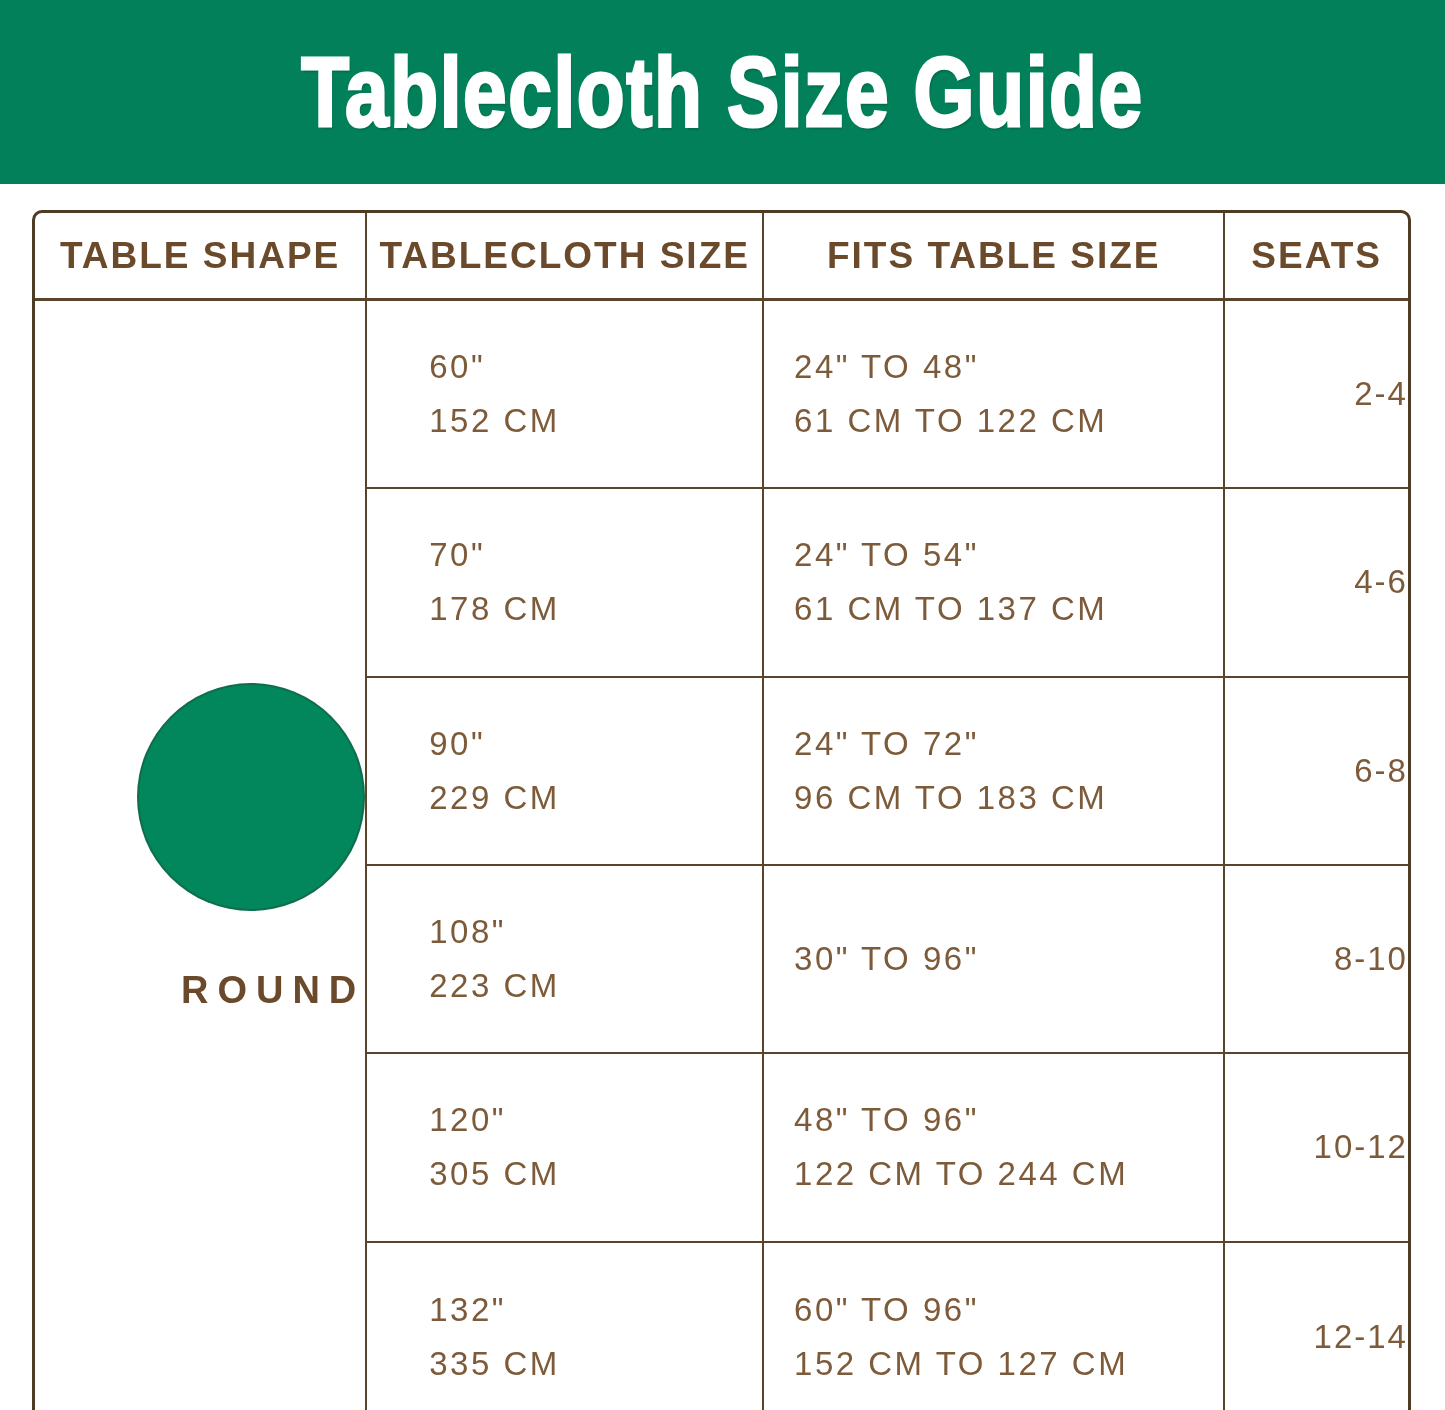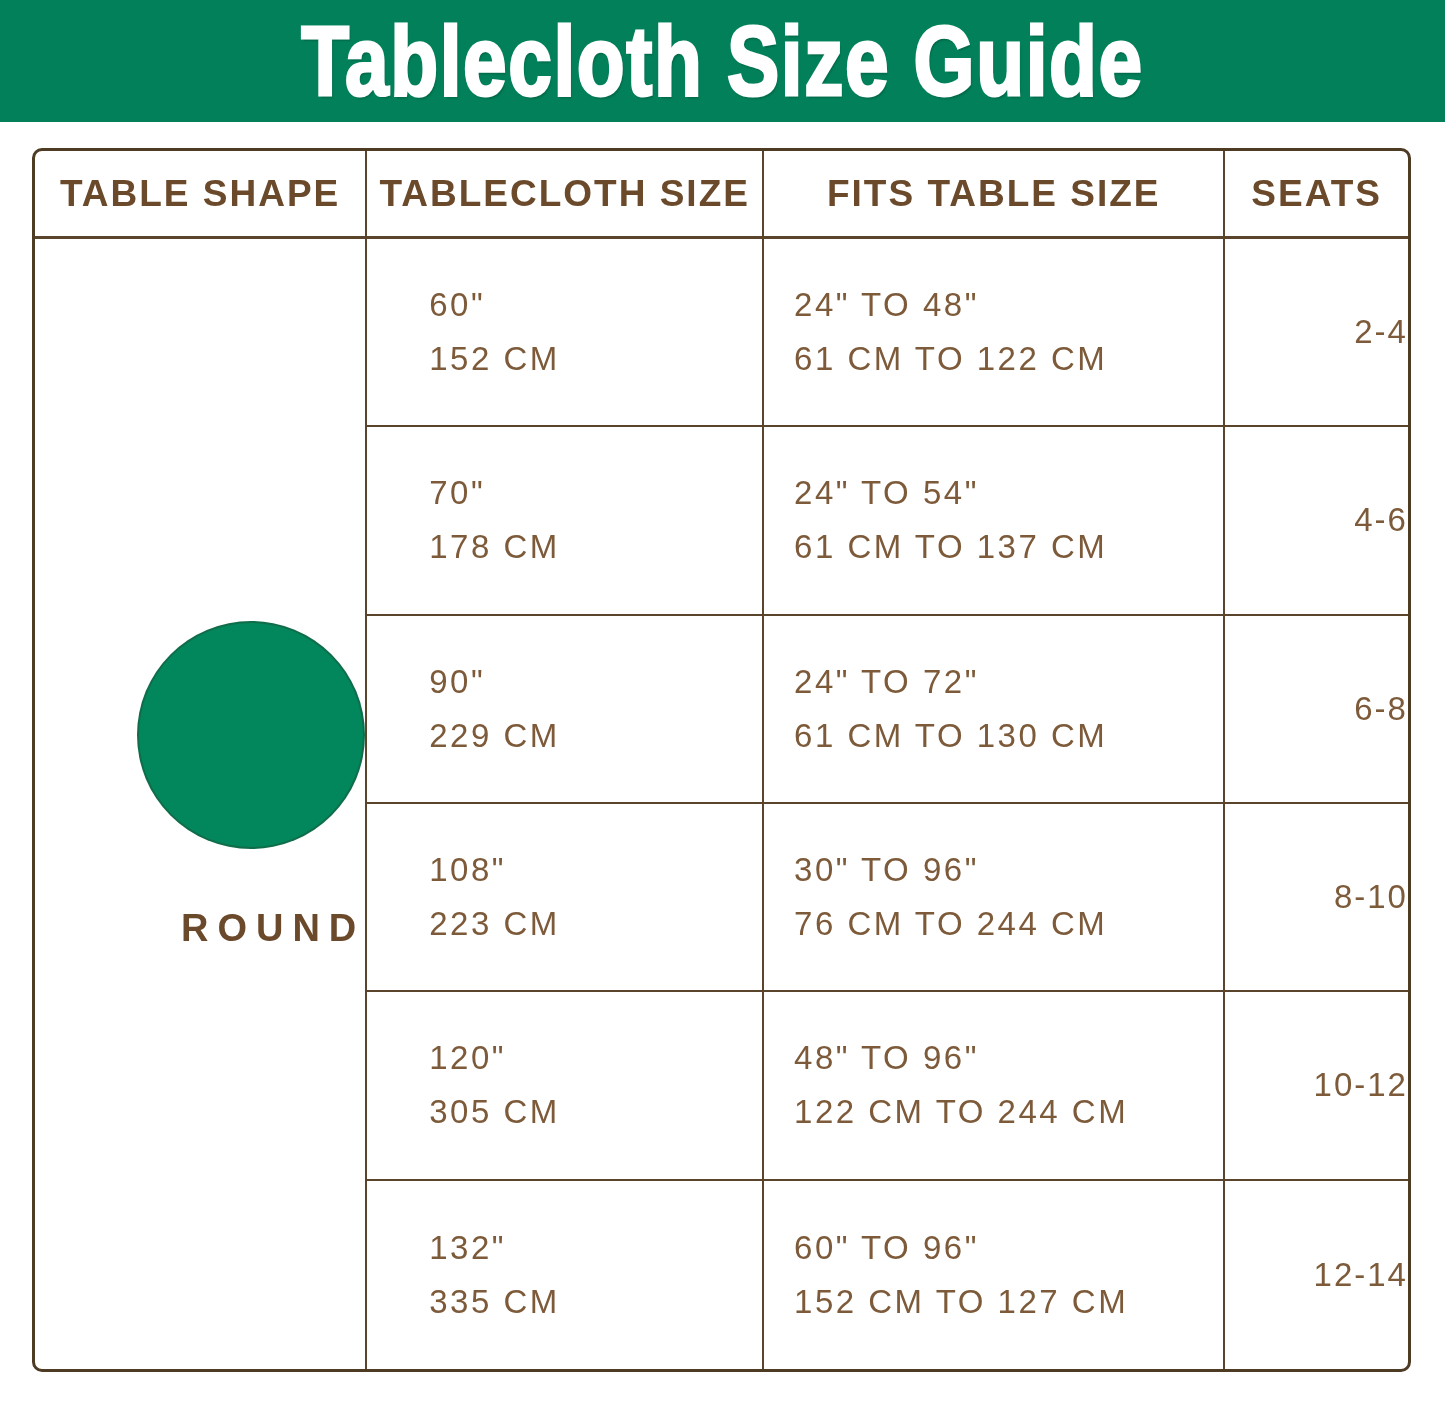--- a/index.html
+++ b/index.html
@@ -9,21 +9,21 @@
     --brown-body:#7D5B3A;
     --line:#5A452C;
     --outer:#4E3B24;
     --bg:#FFFFFF;
   }
   *{margin:0;padding:0;box-sizing:border-box;}
   html,body{width:1445px;height:1410px;overflow:hidden;background:var(--bg);
     font-family:"Liberation Sans","DejaVu Sans",sans-serif;}
 
   
-  .banner{width:1445px;height:122px;background:var(--green-banner);
+  .banner{width:1445px;height:184px;background:var(--green-banner);
     display:flex;align-items:center;justify-content:center;}
   .banner h1{
     color:#FFFFFF;font-size:98px;font-weight:bold;letter-spacing:2px;
     transform:scaleX(0.80);transform-origin:center;
     -webkit-text-stroke:3px #FFFFFF;
     text-shadow:2px 3px 2px rgba(0,0,0,0.18);
     white-space:nowrap;}
 
   
   .size-table{
@@ -106,33 +106,32 @@
   <div class="cell seats">
     <span>4-6</span>
   </div>
 
   <div class="cell size">
     <span>90"</span>
     <span>229 CM</span>
   </div>
   <div class="cell fits">
     <span>24" TO 72"</span>
-    <span>61 CM TO 130 CM</span>
+    <span>96 CM TO 183 CM</span>
   </div>
   <div class="cell seats">
     <span>6-8</span>
   </div>
 
   <div class="cell size">
     <span>108"</span>
     <span>223 CM</span>
   </div>
   <div class="cell fits">
     <span>30" TO 96"</span>
-    <span>76 CM TO 244 CM</span>
   </div>
   <div class="cell seats">
     <span>8-10</span>
   </div>
 
   <div class="cell size">
     <span>120"</span>
     <span>305 CM</span>
   </div>
   <div class="cell fits">

